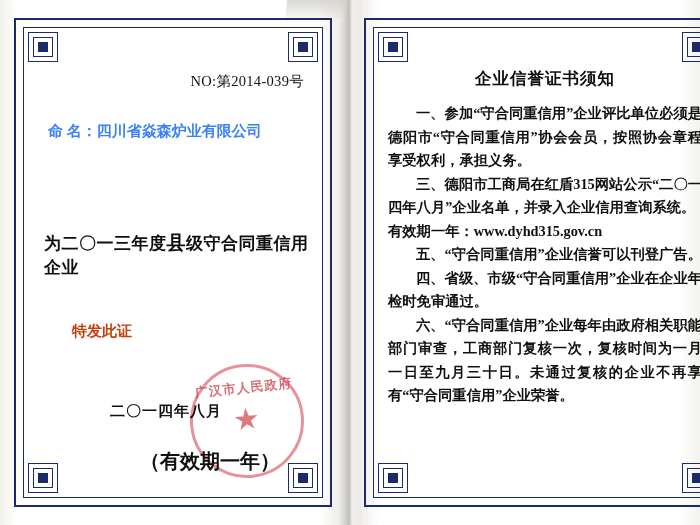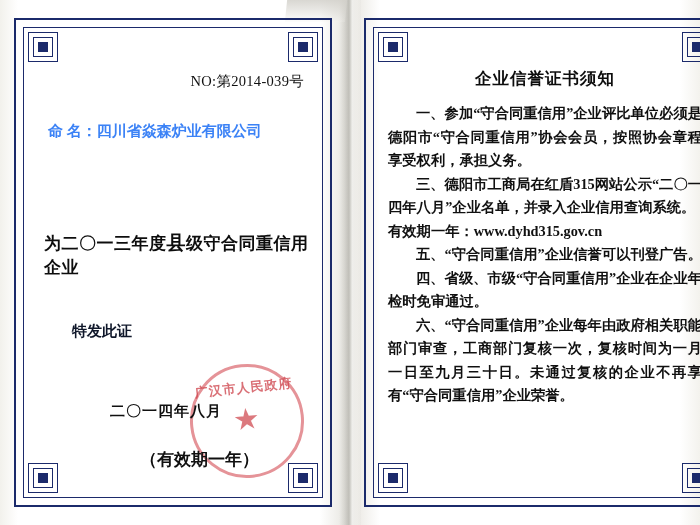--- a/index.html
+++ b/index.html
@@ -123,36 +123,36 @@
   }
   .line-main .big {
     font-size: 19px;
   }
   .line-issue {
     position: absolute;
     top: 288px;
     left: 42px;
     font-size: 15px;
     font-weight: bold;
-    color: #0f172a;
+    color: #c2410c;
   }
   .line-date {
     position: absolute;
     top: 368px;
     left: 80px;
     font-size: 15px;
     font-weight: bold;
     color: #101010;
     letter-spacing: 1px;
   }
   .line-valid {
     position: absolute;
     top: 414px;
     left: 110px;
-    font-size: 17px;
+    font-size: 20px;
     font-weight: bold;
     color: #101010;
   }
 
   
   .seal {
     position: absolute;
     top: 330px;
     left: 160px;
     width: 114px;

